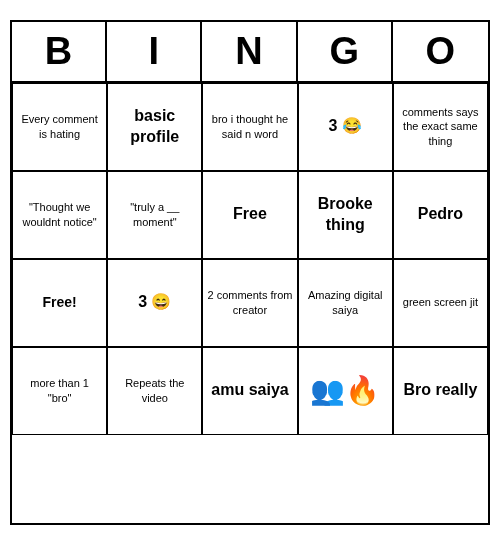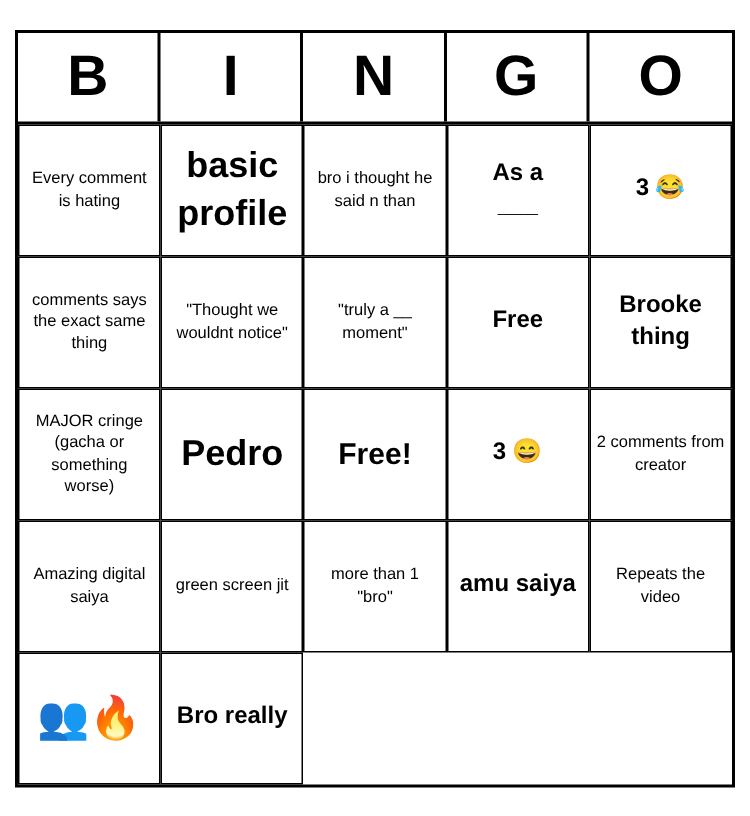--- a/index.html
+++ b/index.html
@@ -42,69 +42,66 @@
       display: flex;
       align-items: center;
       justify-content: center;
       text-align: center;
       padding: 4px;
       font-size: 13px;
       line-height: 1.3;
       word-break: break-word;
     }
     .bingo-cell.large-text {
-      font-size: 24px;
+      font-size: 16px;
       font-weight: bold;
     }
     .bingo-cell.medium-text {
       font-size: 16px;
       font-weight: bold;
     }
     .bingo-cell.small-text {
       font-size: 11px;
     }
     .bingo-cell.free {
-      font-size: 20px;
+      font-size: 14px;
       font-weight: bold;
     }
   </style>
 </head>
 <body>
 
 <div class="bingo-card">
   <div class="bingo-header">
     <div class="bingo-header-cell">B</div>
     <div class="bingo-header-cell">I</div>
     <div class="bingo-header-cell">N</div>
     <div class="bingo-header-cell">G</div>
     <div class="bingo-header-cell">O</div>
   </div>
   <div class="bingo-grid">
 
     <div class="bingo-cell small-text">Every comment is hating</div>
     <div class="bingo-cell large-text">basic profile</div>
-    <div class="bingo-cell small-text">bro i thought he said n than</div>
-    <div class="bingo-cell medium-text" style="white-space:pre-line;">As a
-___</div>
+    <div class="bingo-cell small-text">bro i thought he said n word</div>
     <div class="bingo-cell medium-text">3 😂</div>
 
     <div class="bingo-cell small-text">comments says the exact same thing</div>
     <div class="bingo-cell small-text">"Thought we wouldnt notice"</div>
     <div class="bingo-cell small-text">"truly a __ moment"</div>
     <div class="bingo-cell medium-text">Free</div>
     <div class="bingo-cell medium-text">Brooke thing</div>
 
-    <div class="bingo-cell small-text">MAJOR cringe (gacha or something worse)</div>
     <div class="bingo-cell large-text">Pedro</div>
     <div class="bingo-cell free">Free!</div>
     <div class="bingo-cell medium-text">3 😄</div>
     <div class="bingo-cell small-text">2 comments from creator</div>
 
     <div class="bingo-cell small-text">Amazing digital saiya</div>
     <div class="bingo-cell small-text">green screen jit</div>
     <div class="bingo-cell small-text">more than 1 "bro"</div>
+    <div class="bingo-cell small-text">Repeats the video</div>
+
     <div class="bingo-cell medium-text">amu saiya</div>
-
-    <div class="bingo-cell small-text">Repeats the video</div>
     <div class="bingo-cell" style="font-size:28px; line-height:1.4;">👥🔥</div>
     <div class="bingo-cell medium-text">Bro really</div>
   </div>
 </div>
 
 </body></html>

